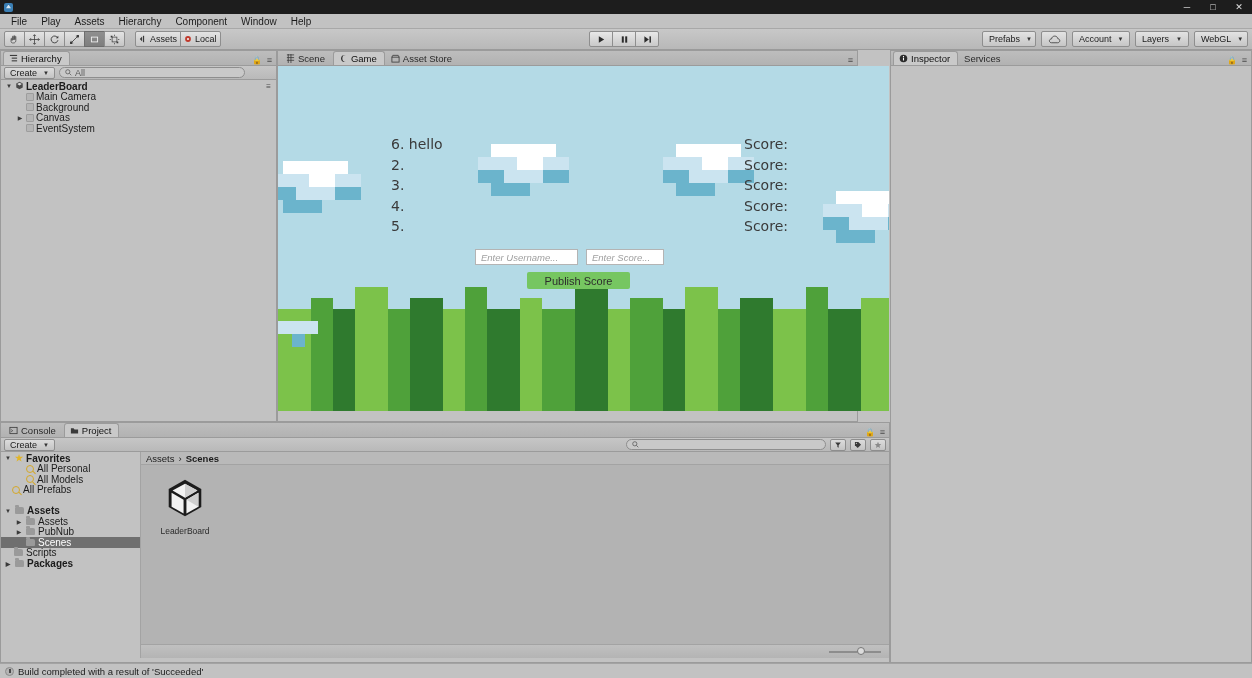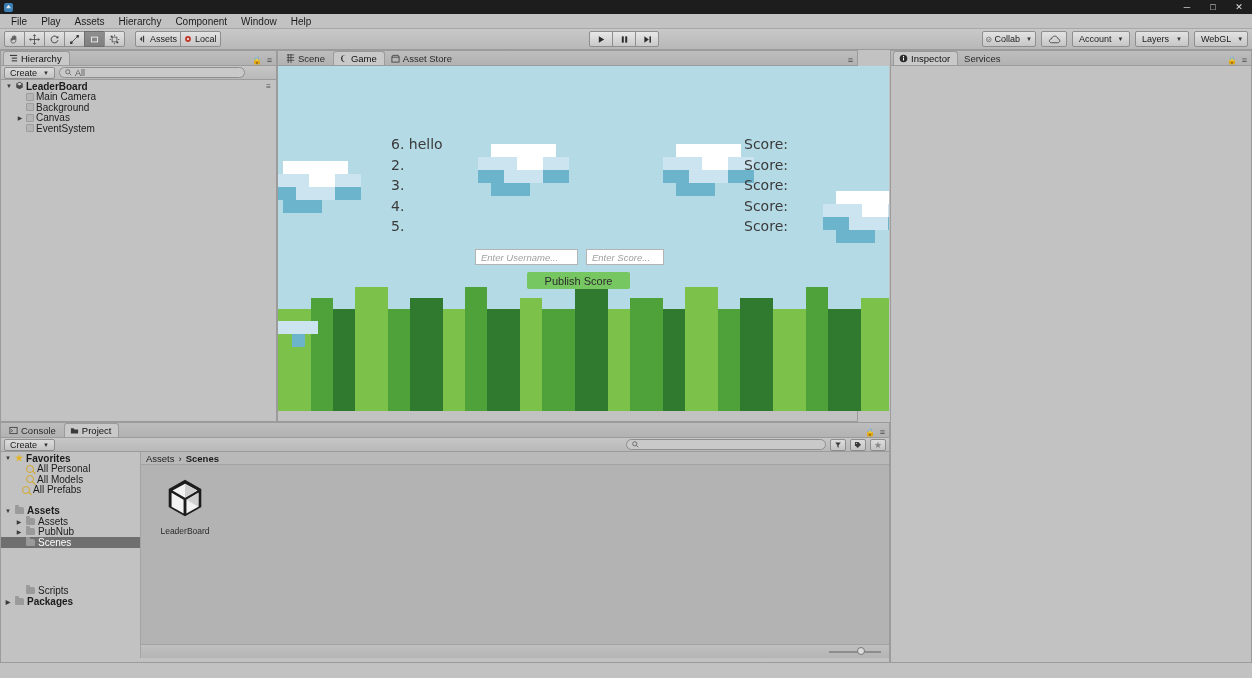--- a/index.html
+++ b/index.html
@@ -344,21 +344,21 @@
           </svg>
       </div>
     </div>
 
     <div class="toolbar-right">
       <div class="tbtn solo" style="width:54px;">
         <svg width="9" height="9" viewBox="0 0 12 12">
             <circle cx="6" cy="6" r="5" fill="none" stroke="#3a3a3a" stroke-width="1.1"></circle>
             <path d="M3.6 6.2l1.7 1.7 3.2-3.4" fill="none" stroke="#3a3a3a" stroke-width="1.3"></path>
           </svg>
-        <span>Collab</span>
+        <span>Prefabs</span>
         <span class="drop-arrow">▼</span>
       </div>
       <div class="tbtn solo" style="width:26px;">
         <svg width="13" height="9" viewBox="0 0 16 11">
             <path d="M4.4 9.5h7.4c1.7 0 2.7-1.2 2.7-2.5 0-1.3-1-2.4-2.4-2.5C11.8 2.6 10.2 1.3 8.3 1.3 6.2 1.3 4.6 2.8 4.4 4.7 2.9 4.8 1.7 5.8 1.7 7.1c0 1.3 1.1 2.4 2.7 2.4z" fill="none" stroke="#3a3a3a" stroke-width="1"></path>
           </svg>
       </div>
       <div class="tbtn solo" style="width:58px;justify-content:space-between;padding:0 6px;">
         <span>Account</span>
         <span class="drop-arrow">▼</span>
@@ -1178,21 +1178,21 @@
           <div class="proj-row" style="padding-left: 14px;">
             <span class="twist"></span>
             <span class="magnifier"></span>
             <span>All Personal</span>
           </div>
           <div class="proj-row" style="padding-left: 14px;">
             <span class="twist"></span>
             <span class="magnifier"></span>
             <span>All Models</span>
           </div>
-          <div class="proj-row" style="padding-left: 10px;">
+          <div class="proj-row" style="padding-left: 0;">
             <span class="twist"></span>
             <span class="magnifier"></span>
             <span>All Prefabs</span>
           </div>
           <div class="proj-row" style="padding-left: 3px;">
             <span class="twist"></span>
             <span></span>
           </div>
           <div class="proj-row bold" style="padding-left: 3px;">
             <span class="twist">▼</span>
@@ -1207,21 +1207,21 @@
           <div class="proj-row" style="padding-left: 14px;">
             <span class="twist">▶</span>
             <span class="folder"></span>
             <span>PubNub</span>
           </div>
           <div class="proj-row sel" style="padding-left: 14px;">
             <span class="twist"></span>
             <span class="folder"></span>
             <span>Scenes</span>
           </div>
-          <div class="proj-row" style="padding-left: 14px; margin-top: 38px;">
+          <div class="proj-row" style="padding-left: 2px;">
             <span class="twist"></span>
             <span class="folder"></span>
             <span>Scripts</span>
           </div>
           <div class="proj-row bold" style="padding-left: 3px;">
             <span class="twist">▶</span>
             <span class="folder"></span>
             <span>Packages</span>
           </div>
         </div>
@@ -1246,14 +1246,18 @@
         </div>
         <div class="proj-foot">
           <div class="size-slider">
             <div class="size-knob"></div>
           </div>
         </div>
       </div>
     </div>
   </div>
 
+  <div class="statusbar">
+    <div class="status-dot"></div>
+    <span>Build completed with a result of 'Succeeded'</span>
+  </div>
 
 </div>
 
 </body></html>

